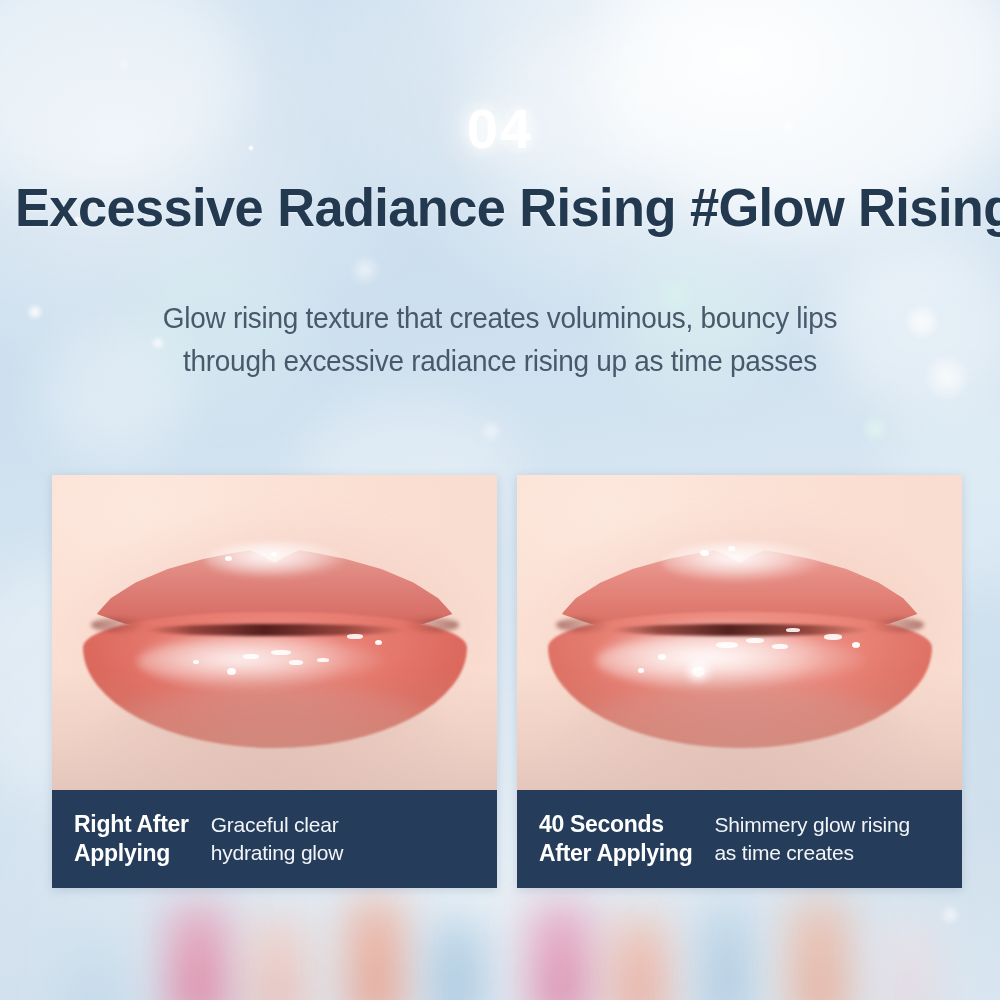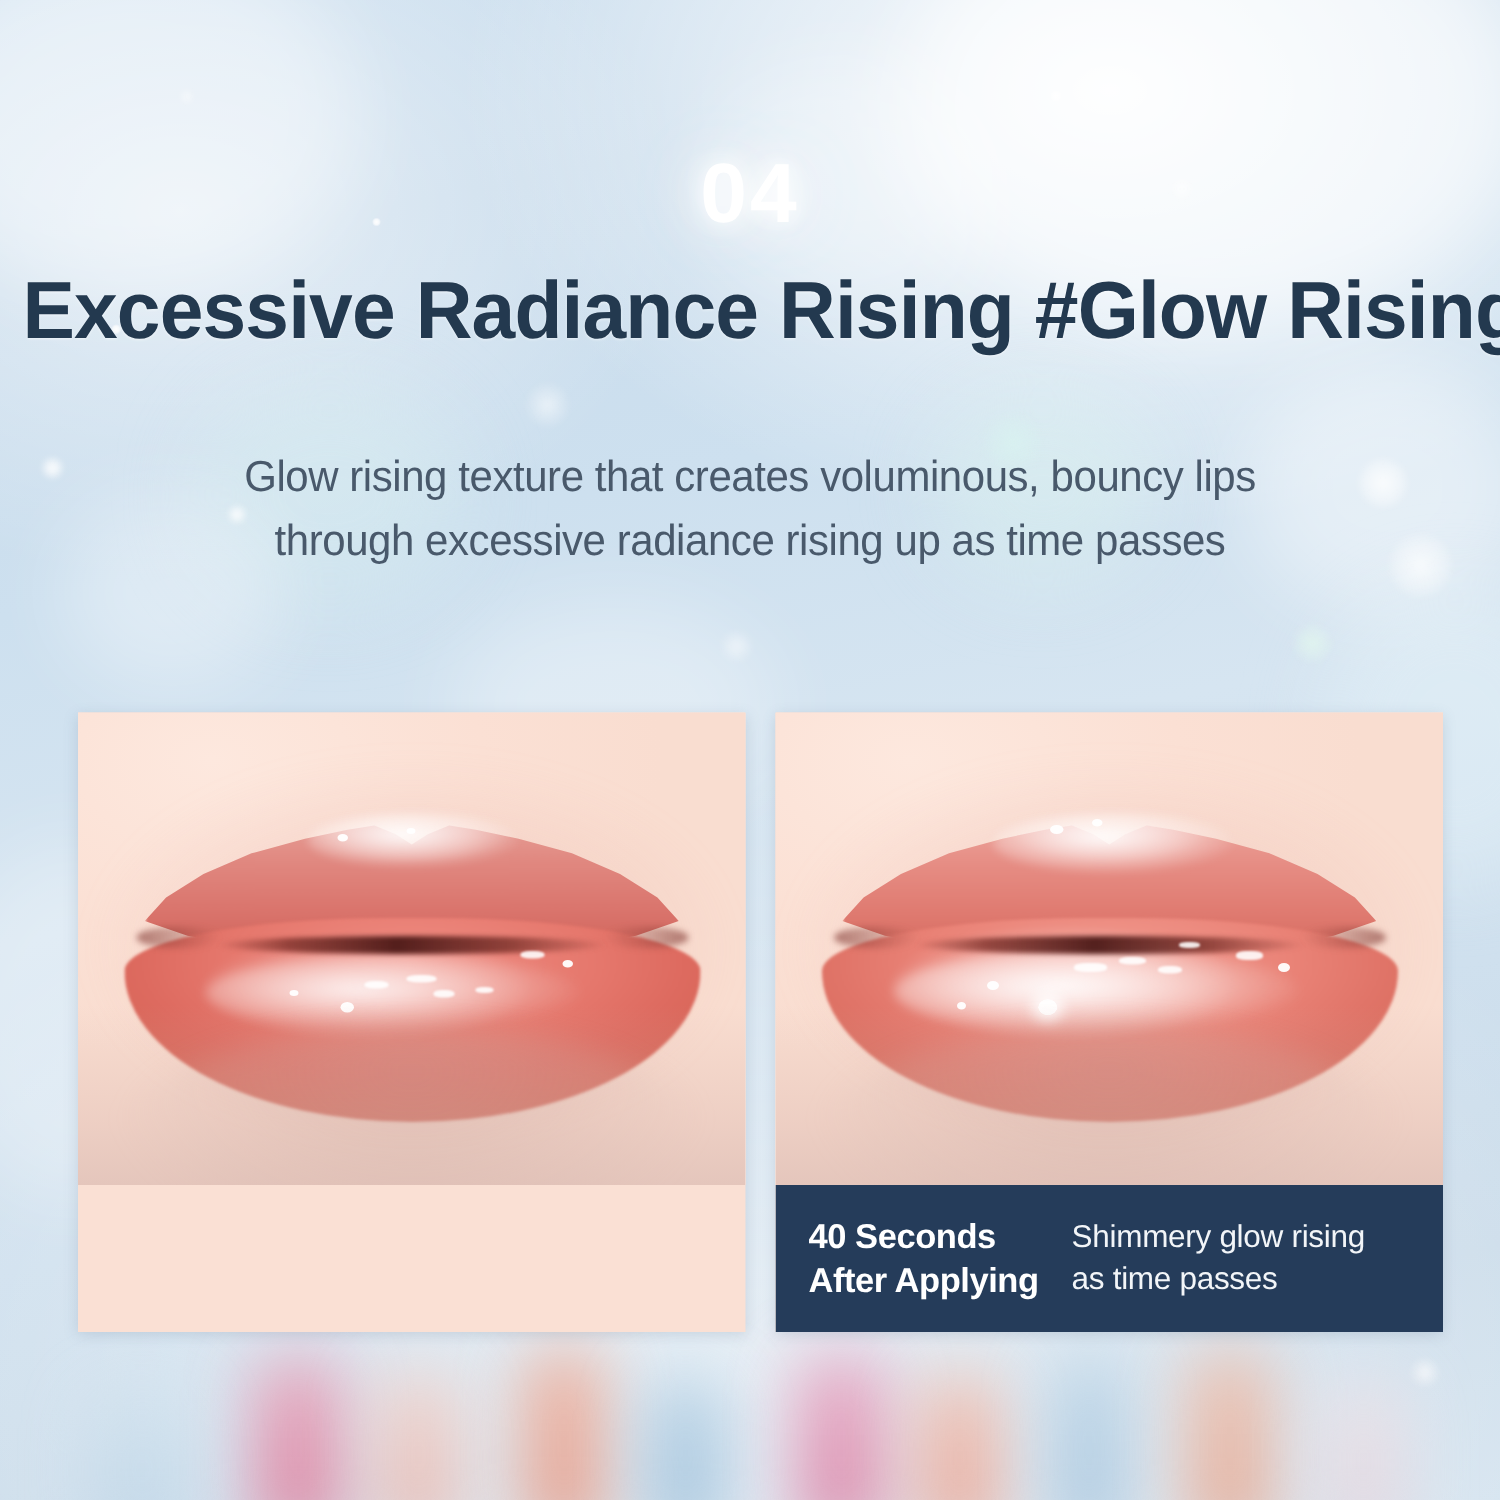--- a/index.html
+++ b/index.html
@@ -253,20 +253,26 @@
           <div class="spark-d" style="left:196px; top:142px; width:20px; height:5px;"></div>
           <div class="spark" style="left:152px; top:160px; width:9px; height:7px;"></div>
           <div class="spark-d" style="left:214px; top:152px; width:14px; height:5px;"></div>
           <div class="spark-d" style="left:242px; top:150px; width:12px; height:4px;"></div>
           <div class="spark" style="left:118px; top:152px; width:6px; height:4px;"></div>
           <div class="spark-d" style="left:272px; top:126px; width:16px; height:5px;"></div>
           <div class="spark" style="left:300px; top:132px; width:7px; height:5px;"></div>
         </div>
         <div class="photo-chin"></div>
         <div class="photo-shadow-bottom"></div>
+      </div>
+      <div class="caption">
+        <div class="cap-bold">Right After
+Applying</div>
+        <div class="cap-desc">Graceful clear
+hydrating glow</div>
       </div>
     </div>
 
     <div class="panel">
       <div class="photo">
         <div class="photo-bg"></div>
         <div class="lips">
           <div class="lip-soft"></div>
           <div class="upper-lip" style="background:radial-gradient(ellipse 120px 46px at 50% 8%, rgba(255,255,255,0.40) 0%, rgba(255,255,255,0) 60%),linear-gradient(180deg,#eeaaa2 0%,#e68d84 36%,#df7a70 70%,#d56a5e 100%);"></div>
           <div class="upper-lip-glow" style="left:122px; width:160px; height:40px;"></div>
@@ -287,18 +293,18 @@
           <div class="spark" style="left:312px; top:134px; width:8px; height:6px;"></div>
           <div class="spark-d" style="left:246px; top:120px; width:14px; height:4px;"></div>
         </div>
         <div class="photo-chin"></div>
         <div class="photo-shadow-bottom"></div>
       </div>
       <div class="caption">
         <div class="cap-bold">40 Seconds
 After Applying</div>
         <div class="cap-desc">Shimmery glow rising
-as time passes</div>
+as time creates</div>
       </div>
     </div>
 
   </div>
 </div>
 
 </body></html>

